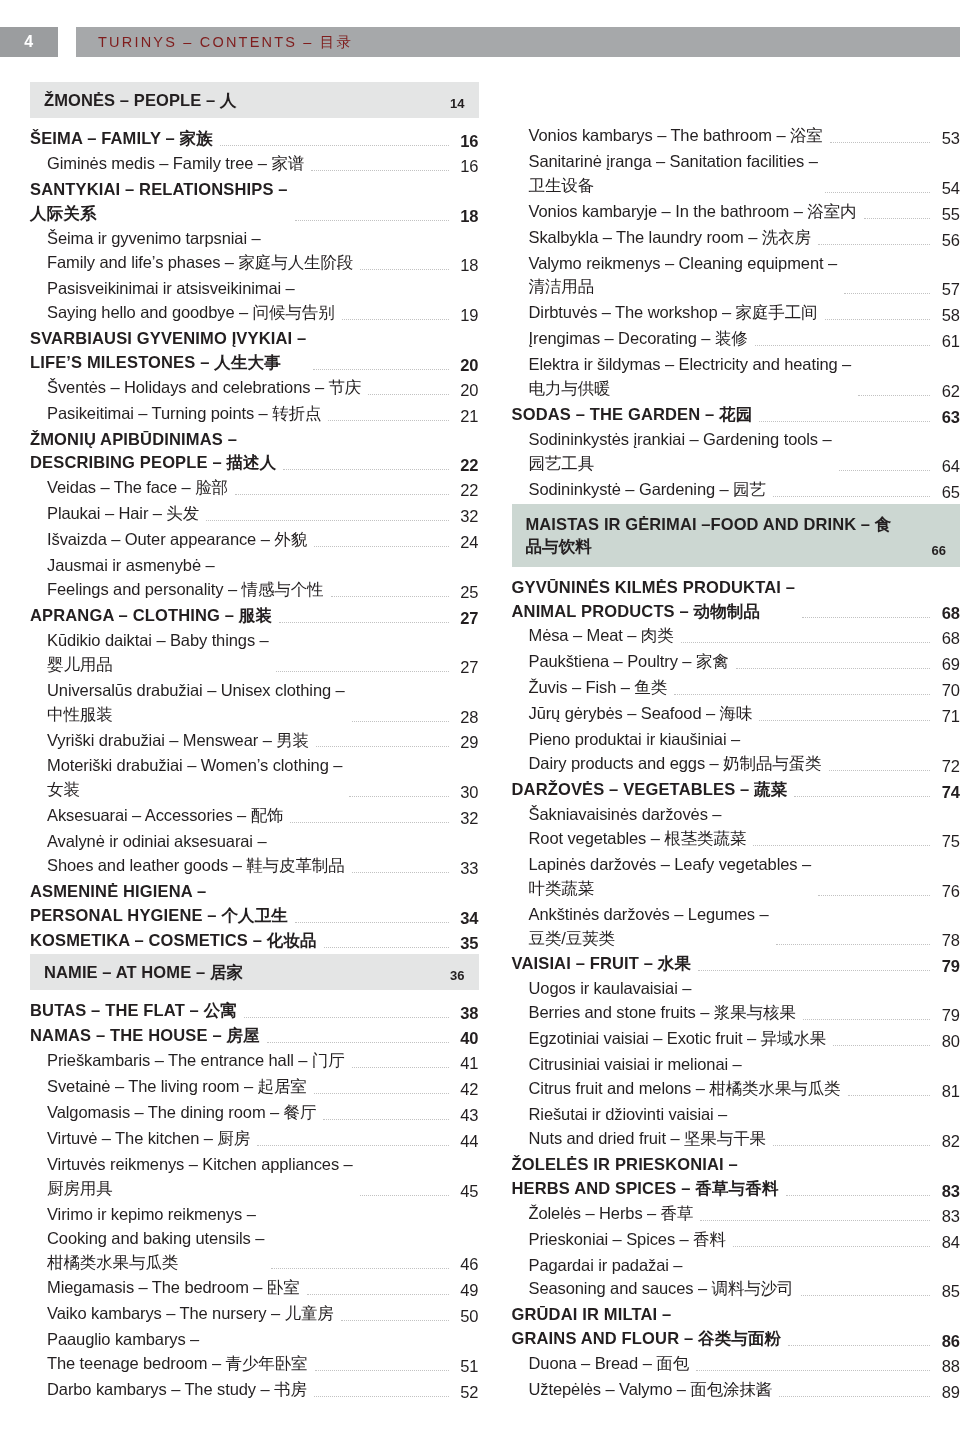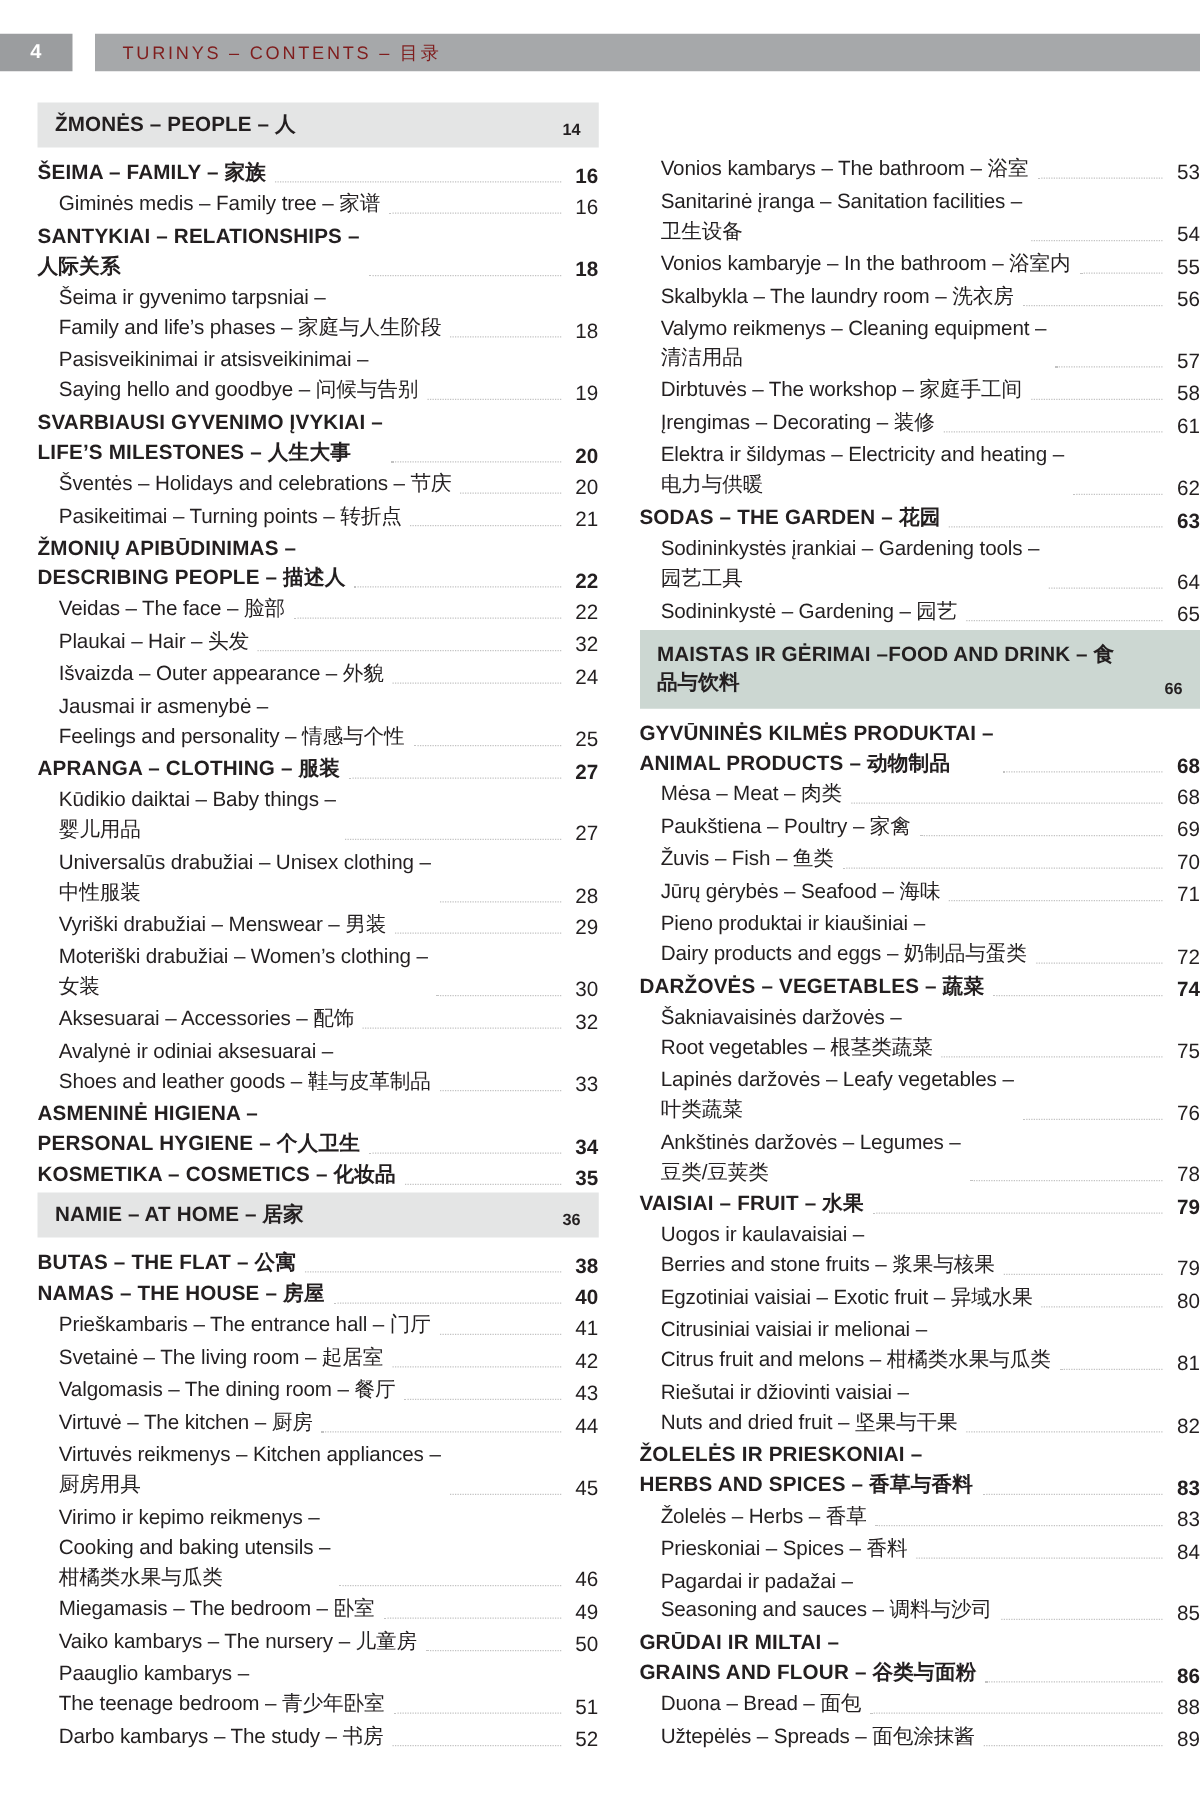--- a/index.html
+++ b/index.html
@@ -671,19 +671,19 @@
       </div>
       <div class="entry sub">
         <div class="label">
           <span class="ln">Duona – Bread – 面包</span>
         </div>
         <div class="leader"></div>
         <div class="pagenum">88</div>
       </div>
       <div class="entry sub">
         <div class="label">
-          <span class="ln">Užtepėlės – Spreads – 面包涂抹酱</span>
+          <span class="ln">Užtepėlės – Valymo – 面包涂抹酱</span>
         </div>
         <div class="leader"></div>
         <div class="pagenum">89</div>
       </div>
     </div>
 </div>
 
 </body></html>

